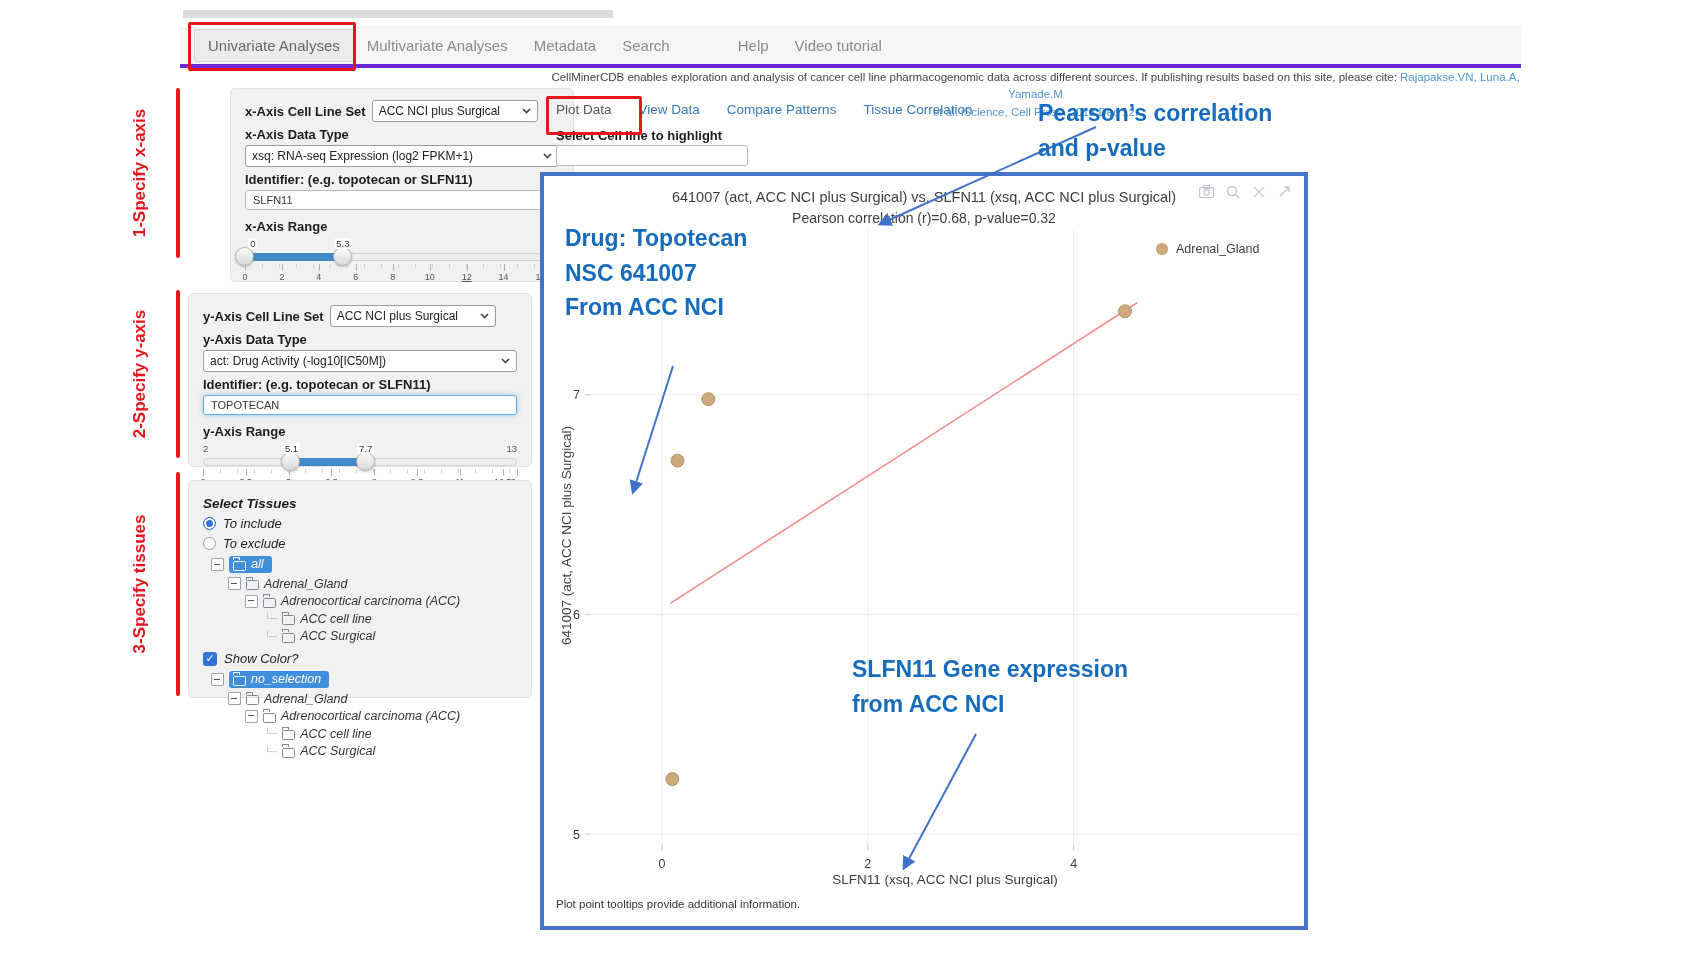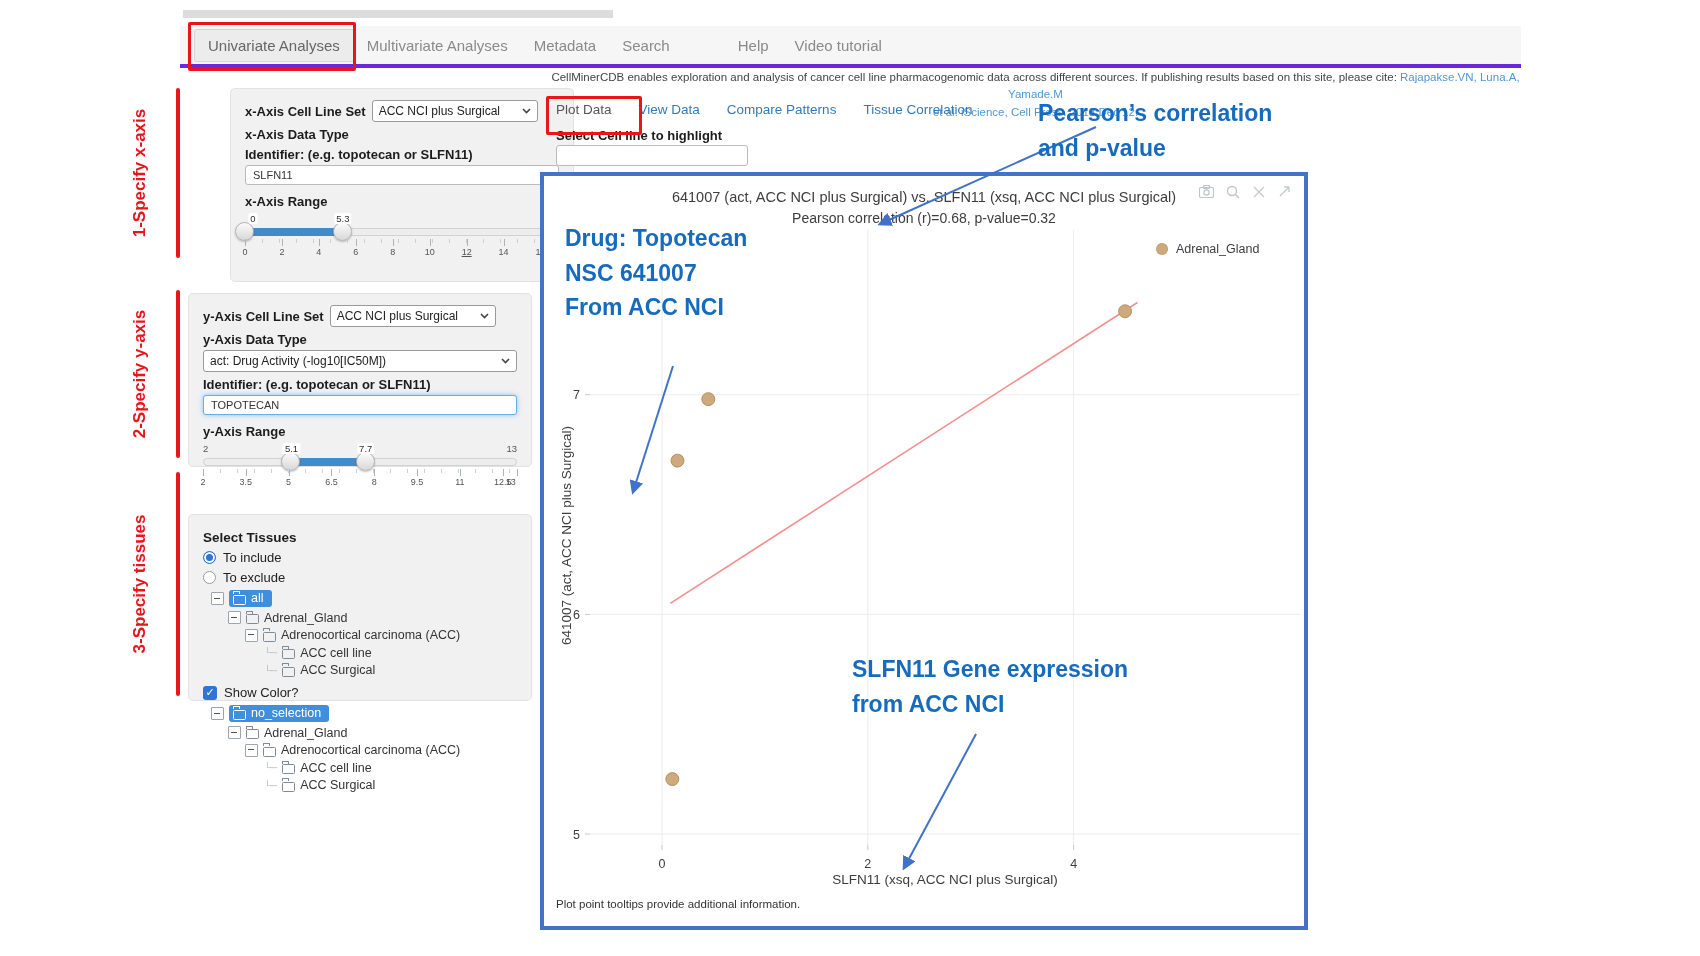--- a/index.html
+++ b/index.html
@@ -22,21 +22,21 @@
 
   
   .bracket{width:4px;background:#e8151b;border-radius:3px;z-index:5;}
   .rot-label{position:absolute;width:220px;text-align:center;color:#e8151b;font-weight:bold;
              font-size:17px;transform:rotate(-90deg);white-space:nowrap;z-index:5;}
 
   
   .card{background:#f1f1f2;border:1px solid #e2e2e2;border-radius:5px;padding:10px 14px;box-sizing:border-box;}
   #card-x{left:188px;top:88px;width:344px;height:194px;margin-left:42px;}
   #card-y{left:188px;top:293px;width:344px;height:174px;}
-  #card-t{left:188px;top:514px;width:344px;height:187px;}
+  #card-t{left:188px;top:480px;width:344px;height:218px;font-style:italic;}
   .blabel{font-weight:bold;font-size:13px;color:#1c1c1c;margin:5px 0 3px 0;}
   .inline-row{display:flex;align-items:center;gap:6px;}
   .sel{background:#fff;border:1px solid #9a9a9a;border-radius:3px;height:20px;display:flex;
        align-items:center;justify-content:space-between;padding:0 6px;font-size:12px;color:#222;cursor:default;}
   .sel .chev{margin-left:6px;flex:0 0 auto;display:flex;}
   .txt{background:#fff;border:1px solid #bbb;border-radius:3px;height:20px;width:100%;
        box-sizing:border-box;font-size:11px;color:#333;padding:0 7px;font-family:"Liberation Sans",sans-serif;}
   .txt.focus{border:1px solid #66afe9;box-shadow:0 0 5px rgba(102,175,233,.7);}
 
   
@@ -134,20 +134,28 @@
     <div class="sel" style="width:152px;">
       <span>ACC NCI plus Surgical</span>
       <span class="chev">
         <svg width="9" height="6" viewBox="0 0 9 6">
             <path d="M1 1l3.5 3.5L8 1" stroke="#444" stroke-width="1.6" fill="none"></path>
           </svg>
       </span>
     </div>
   </div>
   <div class="blabel">x-Axis Data Type</div>
+  <div class="sel">
+    <span>xsq: RNA-seq Expression (log2 FPKM+1)</span>
+    <span class="chev">
+      <svg width="9" height="6" viewBox="0 0 9 6">
+          <path d="M1 1l3.5 3.5L8 1" stroke="#444" stroke-width="1.6" fill="none"></path>
+        </svg>
+    </span>
+  </div>
   <div class="blabel">Identifier: (e.g. topotecan or SLFN11)</div>
   <input class="txt" value="SLFN11" style="">
   <div class="blabel" style="margin-top:9px;">x-Axis Range</div>
   <div class="slider" id="slider-x">
     <div class="sl-track"></div>
     <div class="sl-fill" style="left: 0%; width: 31.1765%;"></div>
     <div class="sl-handle h-from" style="left: 0%;"></div>
     <div class="sl-handle h-to" style="left: 31.1765%;"></div>
     <div class="sl-vlabel v-from" style="left: 2.5%;">0</div>
     <div class="sl-vlabel v-to" style="left: 31.1765%; text-align: right;">5.3</div>

